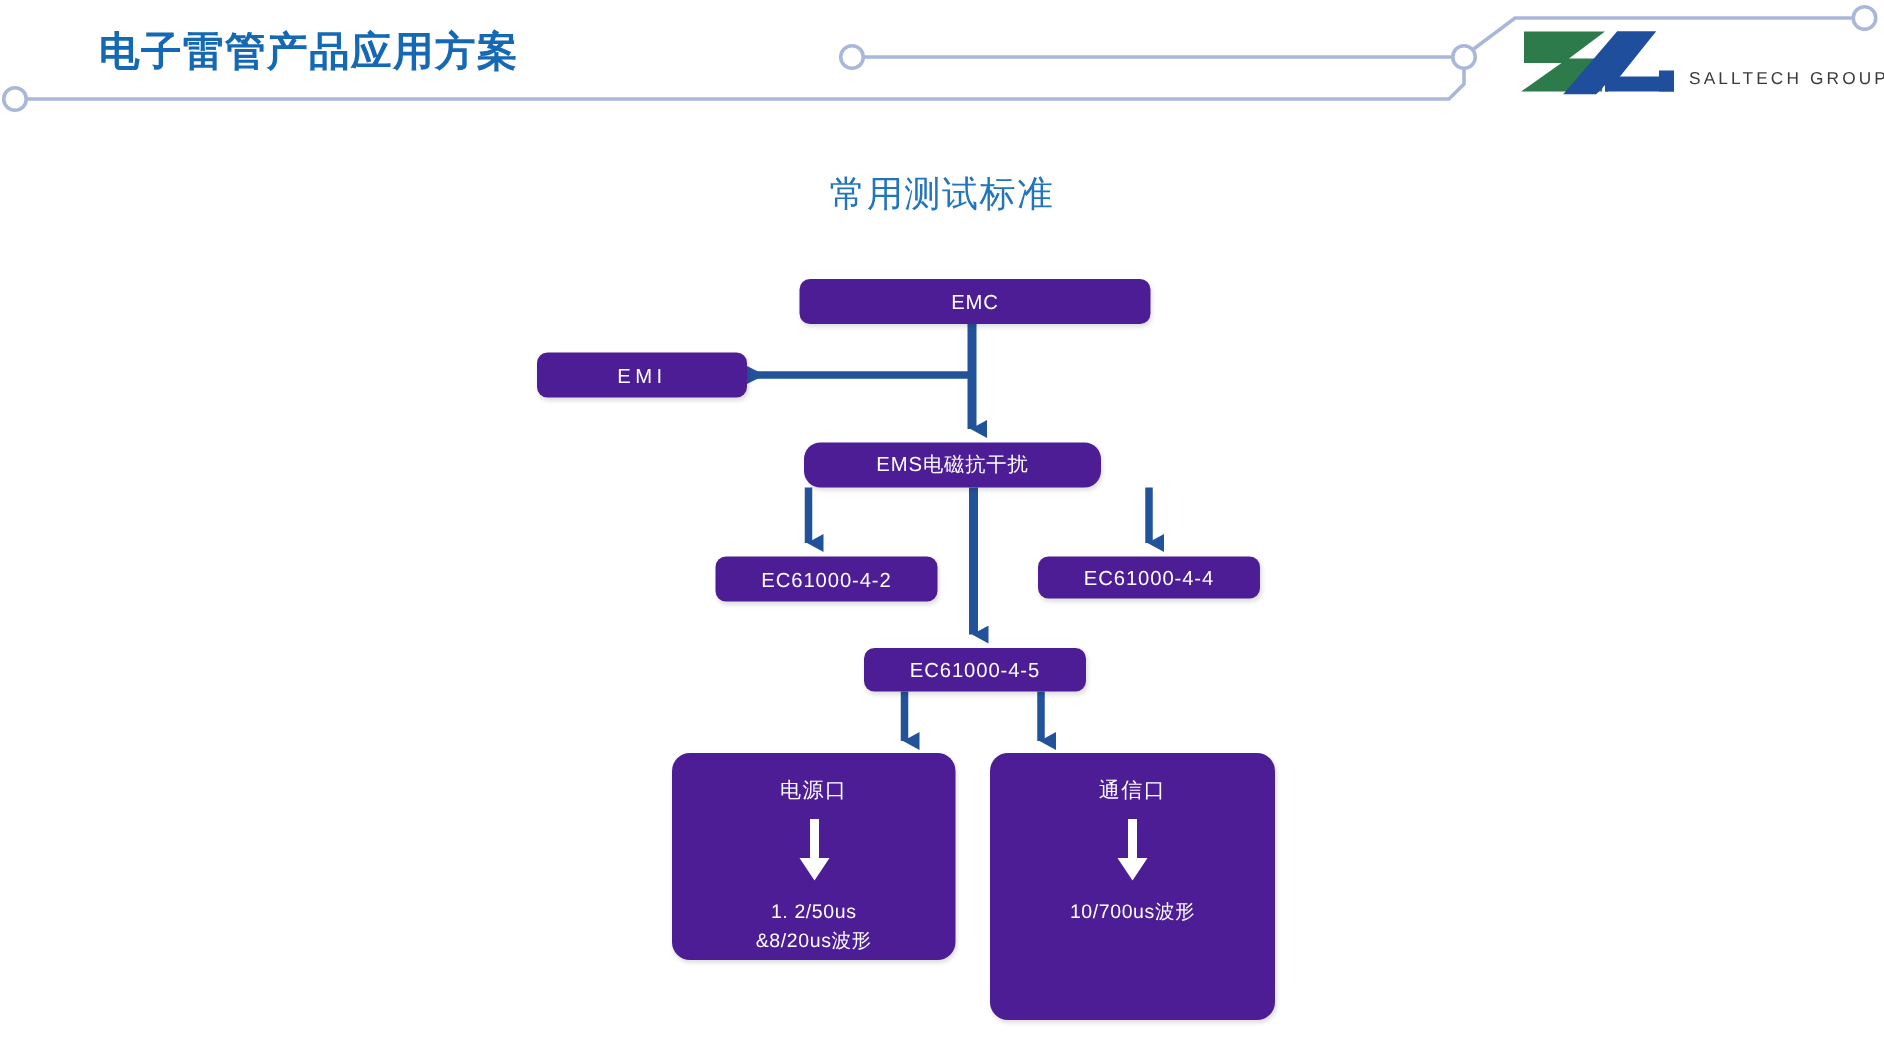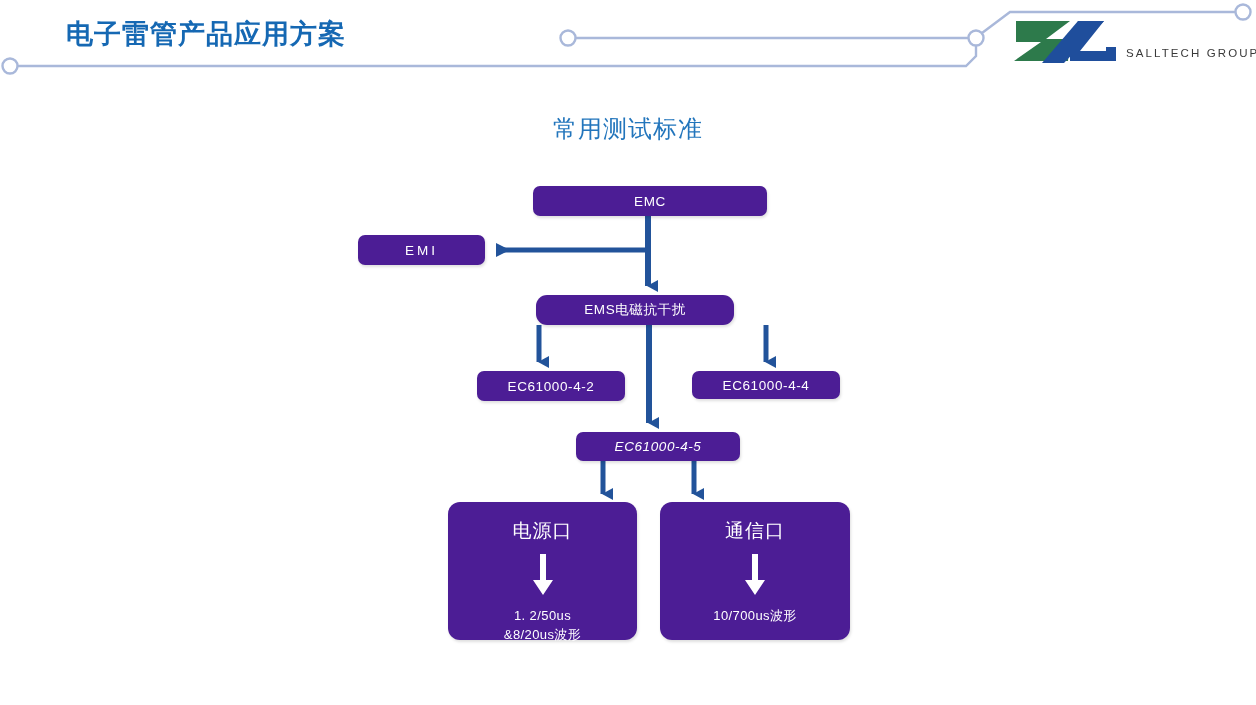--- a/index.html
+++ b/index.html
@@ -112,43 +112,43 @@
     font-size: 13.5px;
     letter-spacing: 0.6px;
   }
   .node-big {
     border-radius: 12px;
     flex-direction: column;
     justify-content: flex-start;
     padding-top: 16px;
   }
   .big-head {
-    font-size: 19px;
+    font-size: 14px;
     letter-spacing: 1px;
     text-align: right;
   }
   .big-arrow {
     margin-top: 10px;
     margin-bottom: 10px;
     line-height: 0;
   }
   .big-body {
     font-size: 13px;
     line-height: 19px;
     letter-spacing: 0.4px;
   }
 
   #n-emc   { left: 533px; top: 186px; width: 234px; height: 30px; }
-  #n-emi   { left: 358px; top: 235px; width: 127px; height: 30px; }
+  #n-emi   { left: 358px; top: 235px; width: 140px; height: 30px; }
   #n-ems   { left: 536px; top: 295px; width: 198px; height: 30px; border-radius: 11px; }
   #n-442   { left: 477px; top: 371px; width: 148px; height: 30px; }
   #n-444   { left: 692px; top: 371px; width: 148px; height: 28px; }
-  #n-445   { left: 576px; top: 432px; width: 164px; height: 29px; font-style: italic; }
+  #n-445   { left: 576px; top: 432px; width: 148px; height: 29px; }
   #n-power { left: 448px; top: 502px; width: 189px; height: 138px; }
-  #n-comm  { left: 660px; top: 502px; width: 190px; height: 138px; }
+  #n-comm  { left: 660px; top: 502px; width: 190px; height: 178px; }
 
   .emi-label { letter-spacing: 3px; }
 </style>
 </head>
 <body>
 
 <div id="header">
 
   <svg id="header-deco" viewBox="0 0 1256 90" width="1256" height="90">
 

